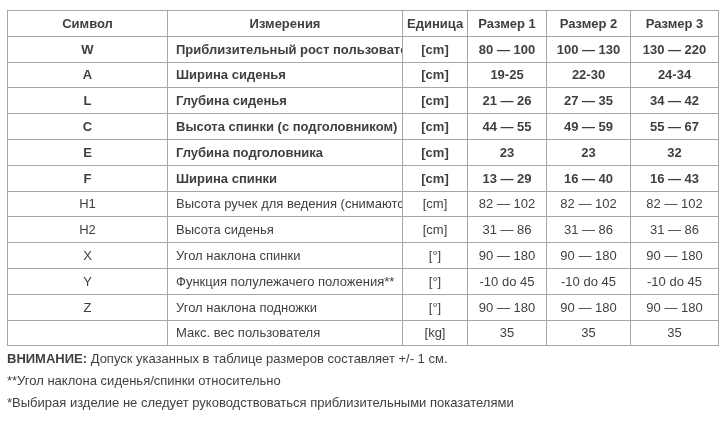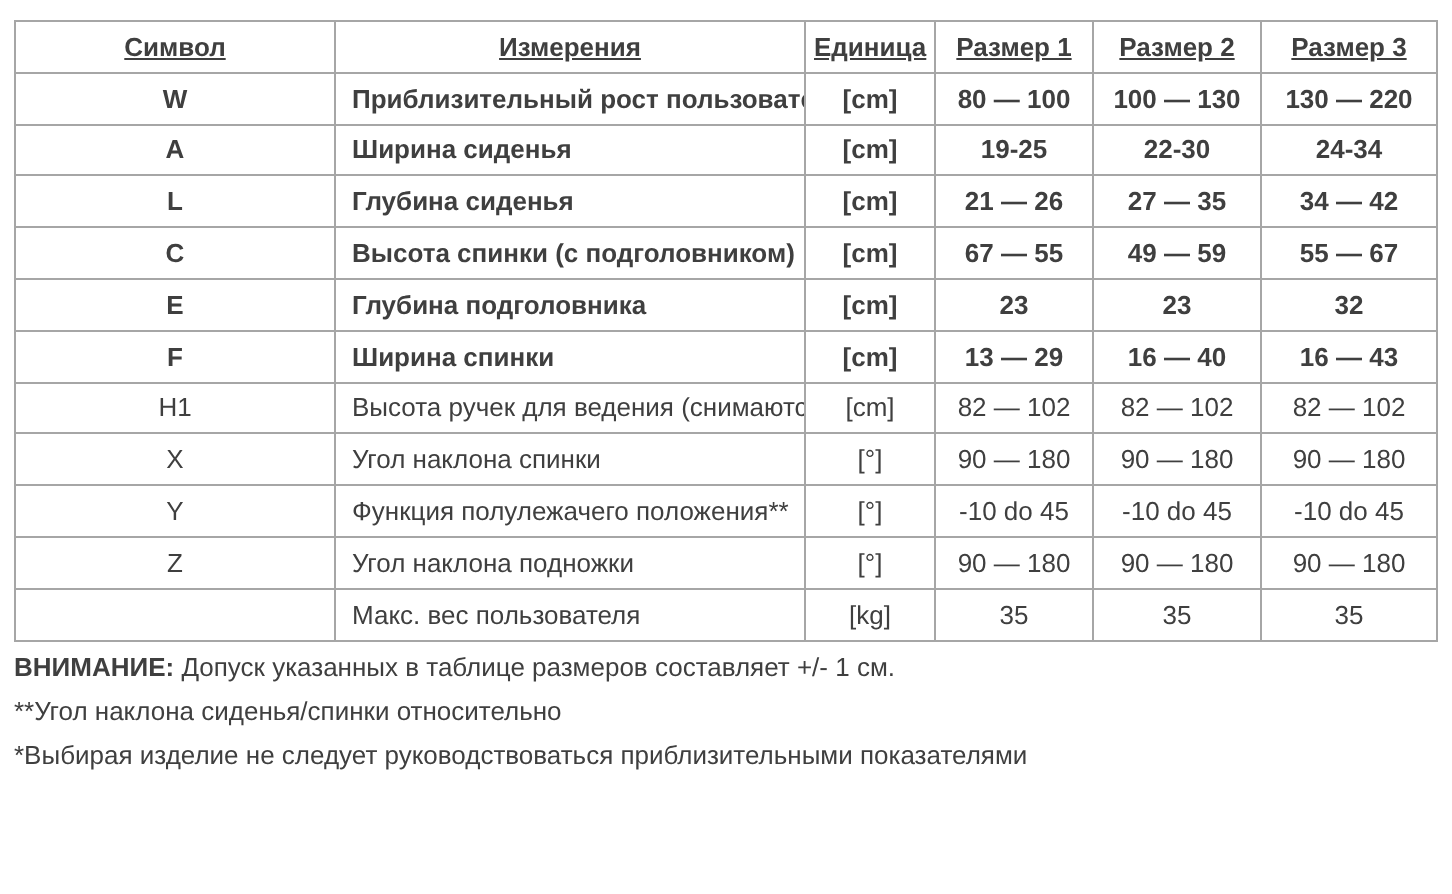--- a/index.html
+++ b/index.html
@@ -33,21 +33,20 @@
     padding: 0 4px;
     text-align: center;
     vertical-align: middle;
     overflow: hidden;
     white-space: nowrap;
     box-sizing: border-box;
     font-weight: normal;
   }
   table.size-table th {
     font-weight: bold;
-    text-decoration: underline;
   }
   table.size-table td.col-measurement {
     text-align: left;
     padding-left: 8px;
   }
   tr.bold-row td {
     font-weight: bold;
   }
   .notes {
     margin-top: 6px;
@@ -110,21 +109,21 @@
           <td class="col-measurement">Глубина сиденья</td>
           <td class="col-unit">[cm]</td>
           <td class="col-size1">21 — 26</td>
           <td class="col-size2">27 — 35</td>
           <td class="col-size3">34 — 42</td>
         </tr>
         <tr class="bold-row">
           <td class="col-symbol">C</td>
           <td class="col-measurement">Высота спинки (с подголовником)</td>
           <td class="col-unit">[cm]</td>
-          <td class="col-size1">67 — 55</td>
+          <td class="col-size1">44 — 55</td>
           <td class="col-size2">49 — 59</td>
           <td class="col-size3">55 — 67</td>
         </tr>
         <tr class="bold-row">
           <td class="col-symbol">E</td>
           <td class="col-measurement">Глубина подголовника</td>
           <td class="col-unit">[cm]</td>
           <td class="col-size1">23</td>
           <td class="col-size2">23</td>
           <td class="col-size3">32</td>
@@ -137,20 +136,28 @@
           <td class="col-size2">16 — 40</td>
           <td class="col-size3">16 — 43</td>
         </tr>
         <tr>
           <td class="col-symbol">H1</td>
           <td class="col-measurement">Высота ручек для ведения (снимаются)</td>
           <td class="col-unit">[cm]</td>
           <td class="col-size1">82 — 102</td>
           <td class="col-size2">82 — 102</td>
           <td class="col-size3">82 — 102</td>
+        </tr>
+        <tr>
+          <td class="col-symbol">H2</td>
+          <td class="col-measurement">Высота сиденья</td>
+          <td class="col-unit">[cm]</td>
+          <td class="col-size1">31 — 86</td>
+          <td class="col-size2">31 — 86</td>
+          <td class="col-size3">31 — 86</td>
         </tr>
         <tr>
           <td class="col-symbol">X</td>
           <td class="col-measurement">Угол наклона спинки</td>
           <td class="col-unit">[°]</td>
           <td class="col-size1">90 — 180</td>
           <td class="col-size2">90 — 180</td>
           <td class="col-size3">90 — 180</td>
         </tr>
         <tr>

